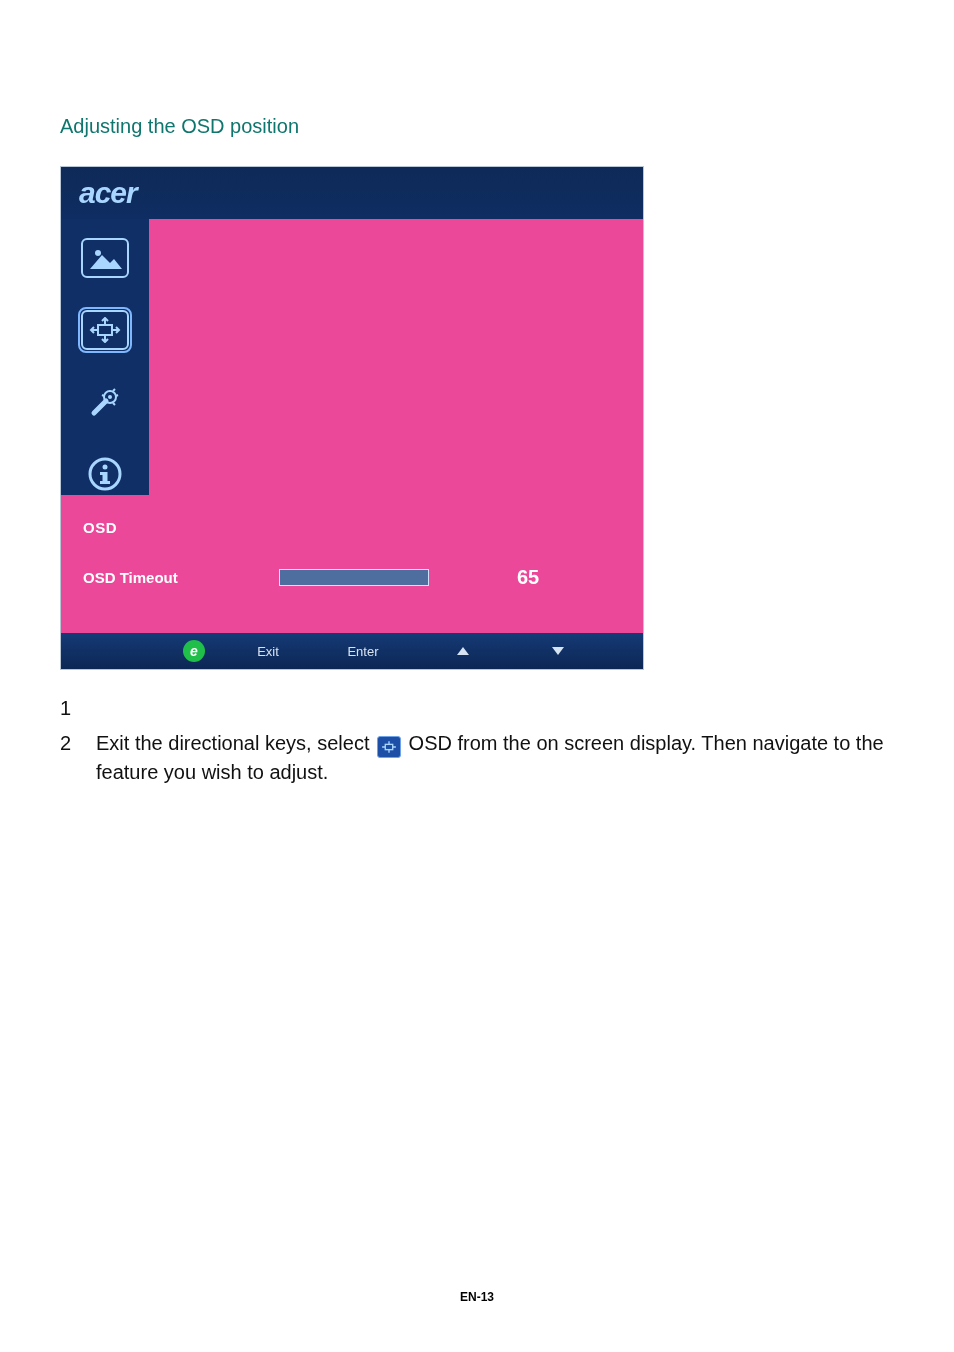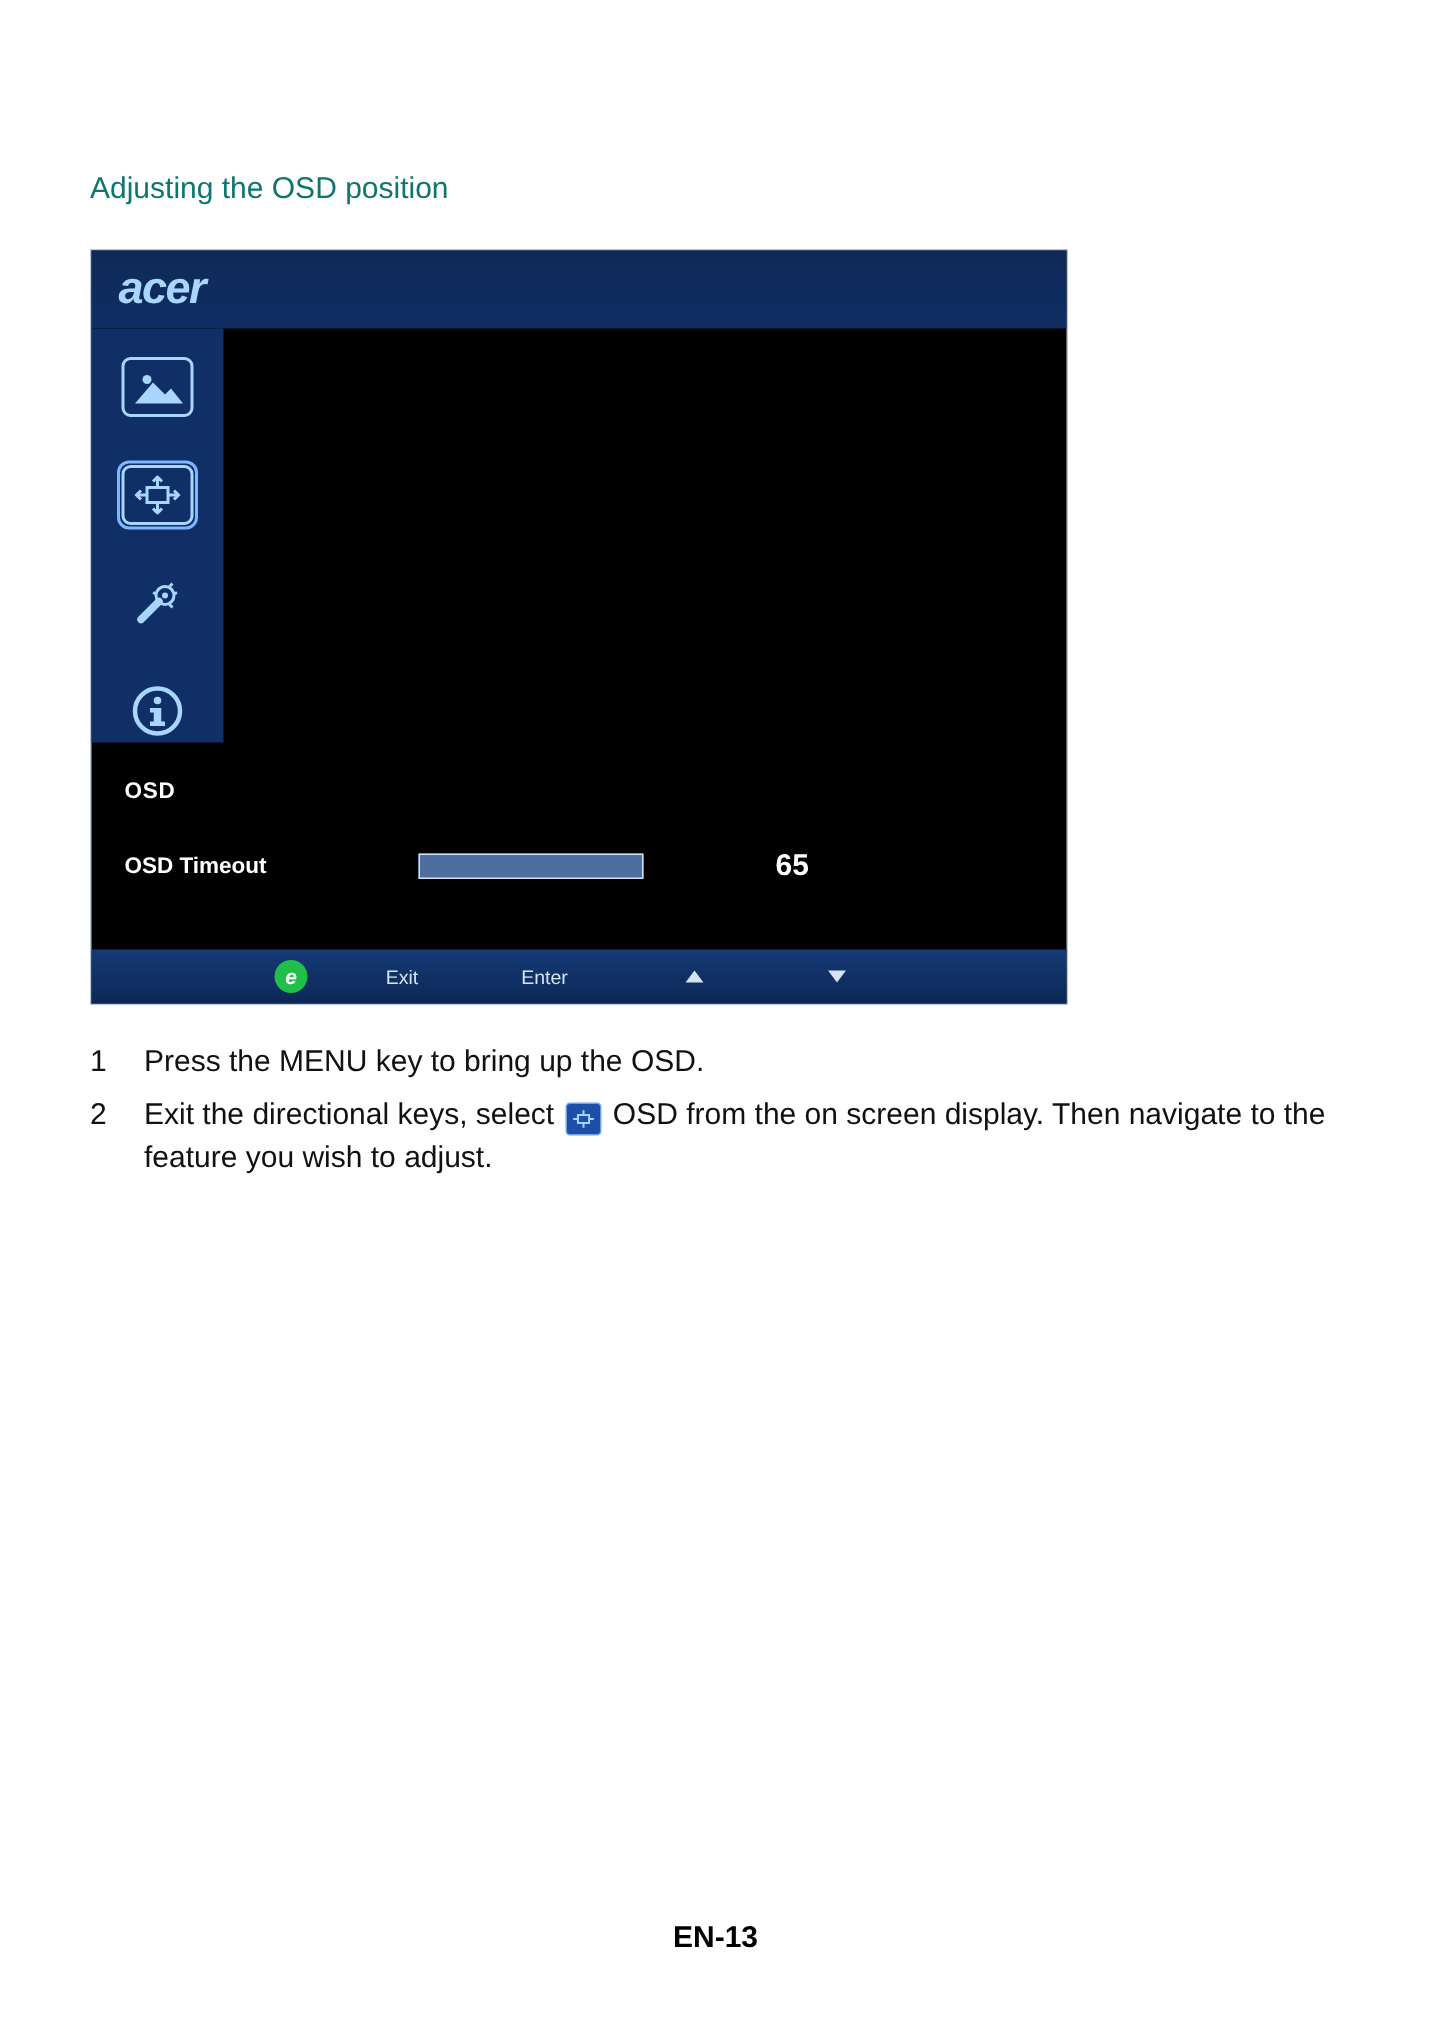--- a/index.html
+++ b/index.html
@@ -15,22 +15,22 @@
     min-height: 1352px;
     position: relative;
   }
   .heading {
     font-size: 20px;
     color: #0f766e;
     margin-bottom: 28px;
     font-weight: 400;
   }
   .osd-panel {
-    width: 652px;
-    background: #000000;
+    width: 584px;
+    background: #ec4899;
     border: 1px solid #b8c6d6;
     position: relative;
   }
   .osd-topbar {
     height: 52px;
     background: linear-gradient(#0e2a58, #0e2d62);
     display: flex;
     align-items: center;
     padding-left: 18px;
   }
@@ -180,21 +180,21 @@
     border-radius: 3px;
     vertical-align: -4px;
     margin: 0 2px;
   }
   .page-num {
     position: absolute;
     bottom: 48px;
     left: 0;
     right: 0;
     text-align: center;
-    font-size: 20px;
+    font-size: 12px;
     font-weight: 700;
     font-family: Arial, sans-serif;
     color: #000;
   }
 </style>
 </head>
 <body>
 
 <div class="page">
   <div class="heading">Adjusting the OSD position</div>
@@ -278,21 +278,20 @@
         <svg width="14" height="10" viewBox="0 0 14 10">
           <path d="M1 1 L13 1 L7 9 Z" fill="#d6e3f3"></path>
         </svg>
       </div>
     </div>
   </div>
 
   <ol class="ol">
     <li>
       <span class="num">1</span>
-      <span>Press the MENU key to bring up the OSD.</span>
     </li>
     <li>
       <span class="num">2</span>
       <span>
         <span>Exit the directional keys, select </span>
         <span class="inline-icon">
           <svg width="18" height="14" viewBox="0 0 34 26">
             <rect x="10" y="8" width="14" height="10" fill="none" stroke="#a9d6ff" stroke-width="2.5"></rect>
             <path d="M17 2 L17 8 M17 18 L17 24 M4 13 L10 13 M24 13 L30 13" stroke="#a9d6ff" stroke-width="2.5"></path>
           </svg>

